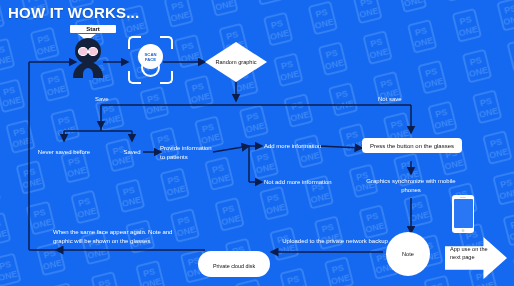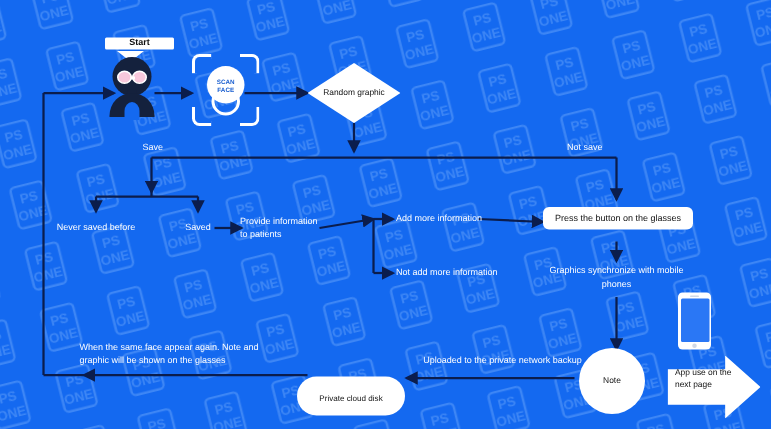--- a/index.html
+++ b/index.html
@@ -178,20 +178,21 @@
       <path d="M64,131 L132,131"></path>
       <path d="M101,128 L101,131"></path>
 
       <path d="M249,146 L249,182"></path>
 
       <path d="M29,62 L29,250"></path>
       <path d="M29,250 L56,250"></path>
     </g>
   </svg>
 
+  <div class="title">HOW IT WORKS...</div>
 
   <div class="start-banner" style="left:70px;top:25px;width:34px;">Start</div>
   <div class="start-tri" style="left:78px;top:34px;"></div>
 
   <div class="person" style="left:70px;top:38px;width:36px;height:44px;">
     <div class="p-head"></div>
     <div class="p-glassL"></div>
     <div class="p-glassR"></div>
     <div class="p-bridge"></div>
     <div class="p-neck"></div>

